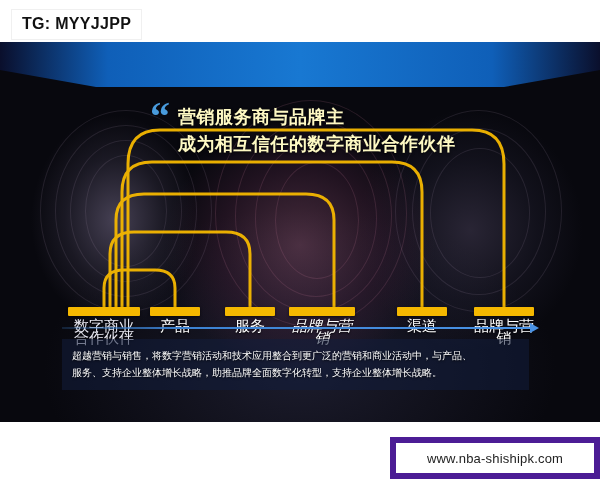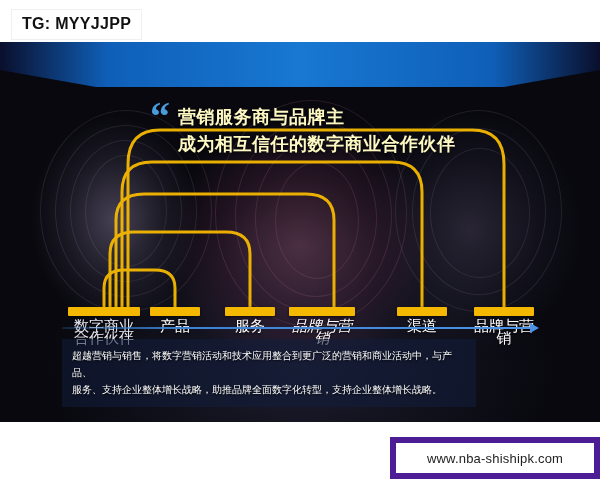--- a/index.html
+++ b/index.html
@@ -151,21 +151,21 @@
     border-left: 9px solid #4a93e6;
     border-top: 5px solid transparent;
     border-bottom: 5px solid transparent;
   }
 
   
   #caption {
     position: absolute;
     left: 62px;
     top: 297px;
-    width: 414px;
+    width: 467px;
     padding: 8px 10px 9px 10px;
     box-sizing: border-box;
     background: rgba(18,30,60,0.55);
     color: #ffffff;
     font-size: 10px;
     line-height: 17px;
     text-shadow: 0 1px 2px rgba(0,0,0,0.9);
   }
   #caption .cl { display: block; }
 

